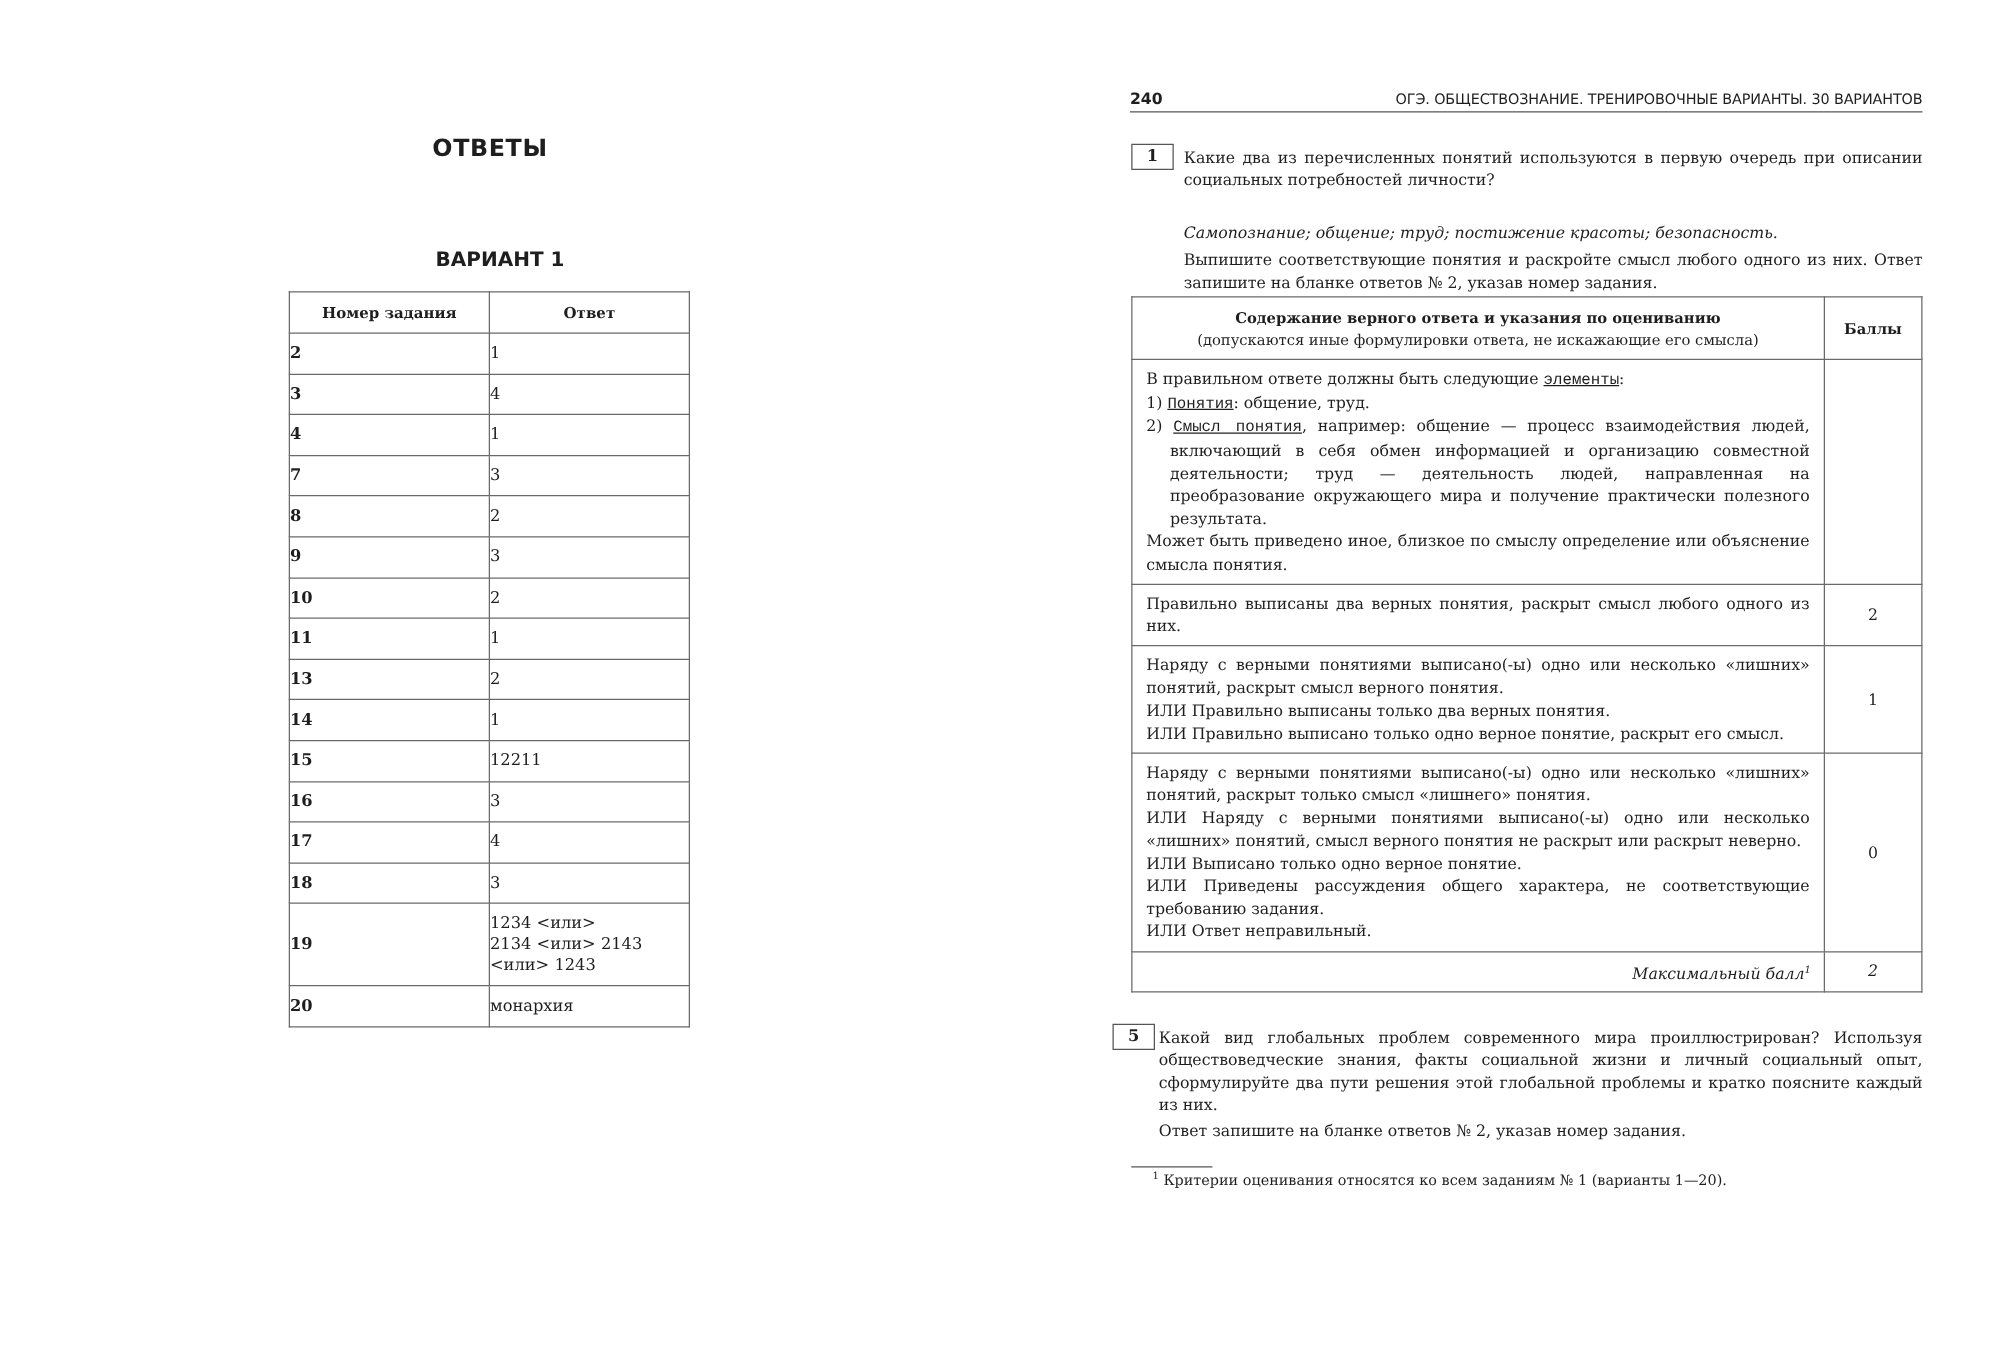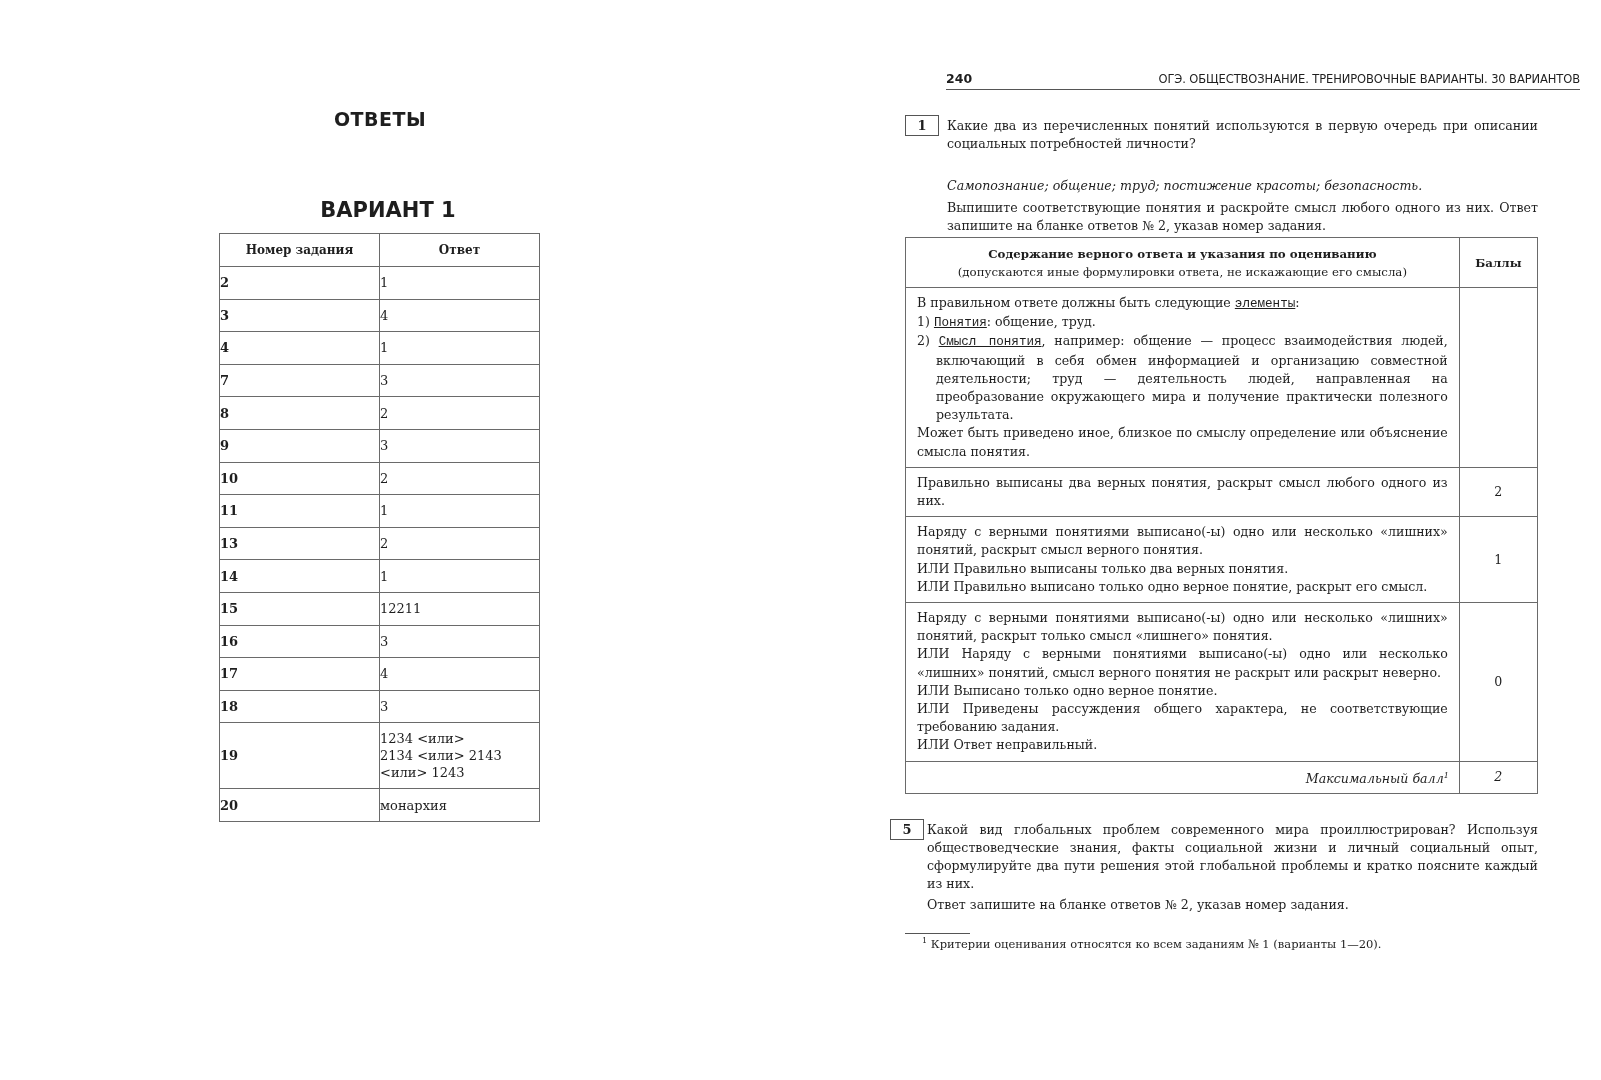--- a/index.html
+++ b/index.html
@@ -1,46 +1,45 @@
 <!DOCTYPE html>
 <html><head>
 <meta charset="utf-8">
 <style>
   * { box-sizing: border-box; margin: 0; padding: 0; }
   html, body { width: 1601px; height: 1080px; background: #ffffff; overflow: hidden; }
   body { position: relative; font-family: "DejaVu Serif", serif; color: #1e1e1e; }
 
-  .page-left { position: absolute; left: 0; top: 0; width: 760px; height: 1080px; }
+  .page-left { position: absolute; left: 12px; top: 0; width: 760px; height: 1080px; }
   .page-right { position: absolute; left: 880px; top: 0; width: 721px; height: 1080px; }
 
   .answers-title {
     position: absolute; left: 0; width: 760px; top: 108px; text-align: center;
     font-family: "DejaVu Sans", sans-serif; font-weight: bold; font-size: 19px; letter-spacing: 0.5px;
   }
   .variant-title {
     position: absolute; left: 0; width: 760px; top: 198px; text-align: center;
-    font-family: "DejaVu Sans", sans-serif; font-weight: bold; font-size: 21px; padding-left: 16px;
+    font-family: "DejaVu Sans", sans-serif; font-weight: bold; font-size: 16px; padding-left: 16px;
   }
   table.answers {
     position: absolute; left: 219px; top: 233px; width: 321px;
     border-collapse: collapse; font-size: 13px;
   }
   table.answers td, table.answers th {
     border: 1px solid #6a6a6a; vertical-align: middle;
   }
   table.answers th { height: 33px; font-weight: bold; font-size: 12px; }
   table.answers td { height: 32.6px; }
   table.answers td.num { font-weight: bold; width: 160px; }
   table.answers td.ans { line-height: 17px; }
 
   .running-head {
     position: absolute; left: 24px; top: 71px; width: 634px; height: 19px;
     border-bottom: 1px solid #555; font-family: "DejaVu Sans", sans-serif;
     font-size: 12px;
-    margin-left: 42px;
   }
   .page-num { position: absolute; left: 0; top: 0; font-weight: bold; font-size: 12.5px; }
   .book-title { position: absolute; right: 0; top: 1px; font-size: 11.5px; letter-spacing: -0.1px; }
 
   .task-box {
     position: absolute; width: 34px; height: 21px; border: 1px solid #555;
     text-align: center; font-weight: bold; font-size: 13px; line-height: 19px;
   }
   .task-text { position: absolute; font-size: 12.6px; line-height: 18px; text-align: justify; }
   .task-text p { margin-bottom: 6px; }

